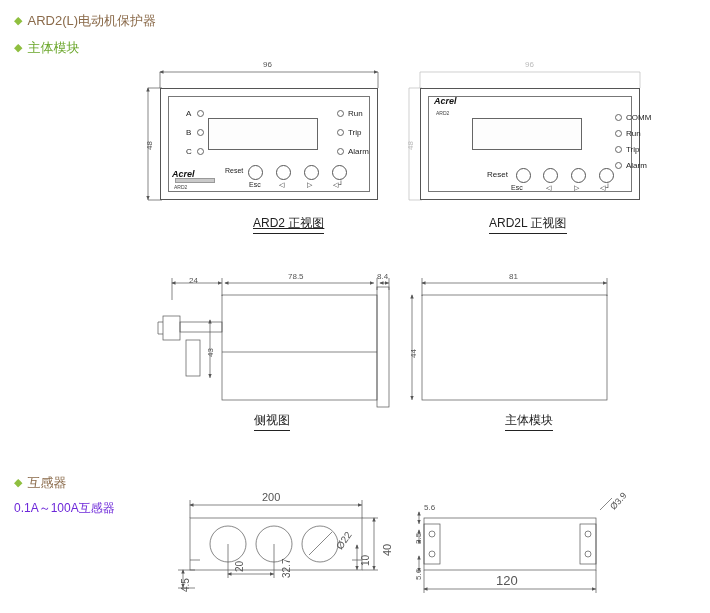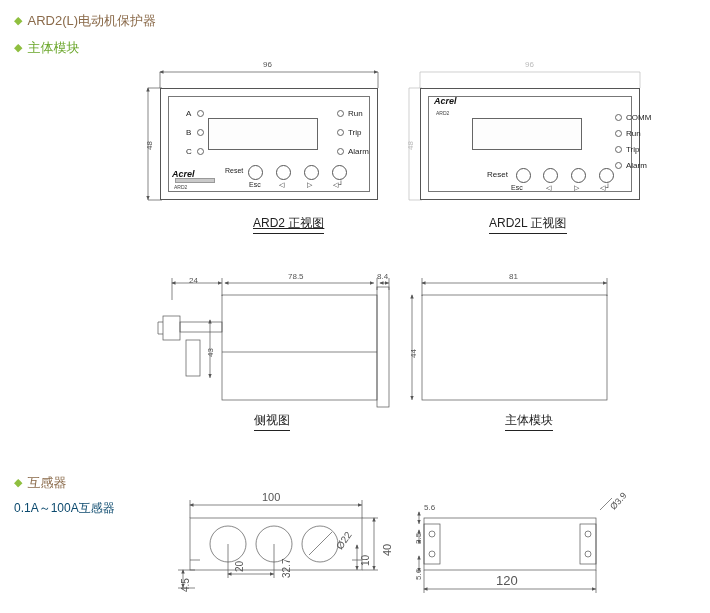--- a/index.html
+++ b/index.html
@@ -37,21 +37,21 @@
   }
   .heading.green {
     color: #6aa62a;
   }
   .heading.brown {
     color: #8a6a4a;
   }
   .subtext {
     position: absolute;
     font-size: 12px;
-    color: #0c4a6e;
+    color: #6d28d9;
     white-space: nowrap;
   }
 
   
   .dim-text {
     position: absolute;
     font-size: 8px;
     color: #555;
     font-family: "Liberation Sans", sans-serif;
     white-space: nowrap;
@@ -332,21 +332,21 @@
   <div class="dim-text" style="left:288px; top:272px;">78.5</div>
   <div class="dim-text" style="left:377px; top:272px;">8.4</div>
   <div class="vtext" style="left:206px; top:357px; transform: rotate(-90deg);">43</div>
 
   <div class="dim-text" style="left:509px; top:272px;">81</div>
   <div class="vtext" style="left:409px; top:358px; transform: rotate(-90deg);">44</div>
 
   <div class="caption" style="left:254px; top:412px;">侧视图</div>
   <div class="caption" style="left:505px; top:412px;">主体模块</div>
 
-  <div class="dim-text" style="left:262px; top:491px; font-size:11px;">100</div>
+  <div class="dim-text" style="left:262px; top:491px; font-size:11px;">200</div>
   <div class="vtext" style="left:381px; top:556px; transform: rotate(-90deg); font-size:11px;">40</div>
   <div class="vtext" style="left:334px; top:545px; transform: rotate(-55deg); font-size:10px;">Ø22</div>
   <div class="vtext" style="left:234px; top:572px; transform: rotate(-90deg); font-size:10px;">20</div>
   <div class="vtext" style="left:281px; top:578px; transform: rotate(-90deg); font-size:10px;">32.7</div>
   <div class="vtext" style="left:360px; top:566px; transform: rotate(-90deg); font-size:10px;">10</div>
   <div class="vtext" style="left:180px; top:592px; transform: rotate(-90deg); font-size:10px;">4.5</div>
 
   <div class="dim-text" style="left:496px; top:573px; font-size:13px;">120</div>
   <div class="dim-text" style="left:424px; top:503px;">5.6</div>
   <div class="vtext" style="left:414px; top:544px; transform: rotate(-90deg);">2.5</div>

